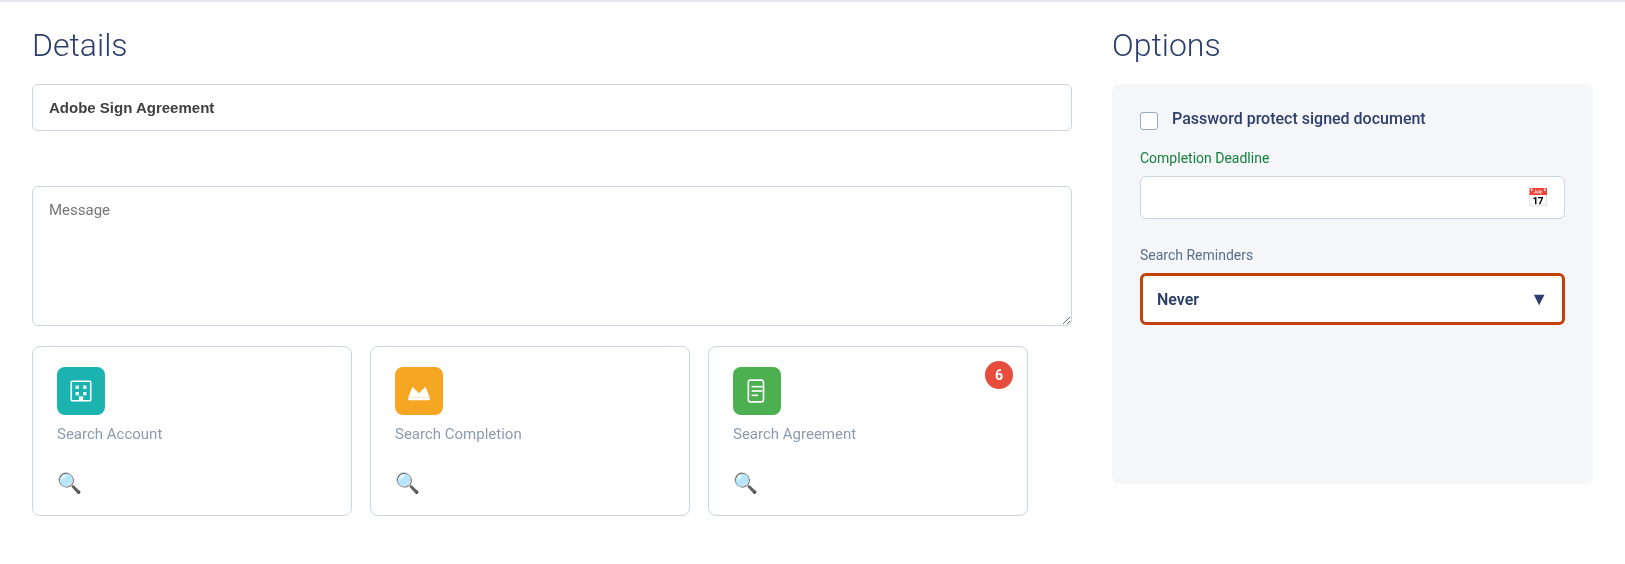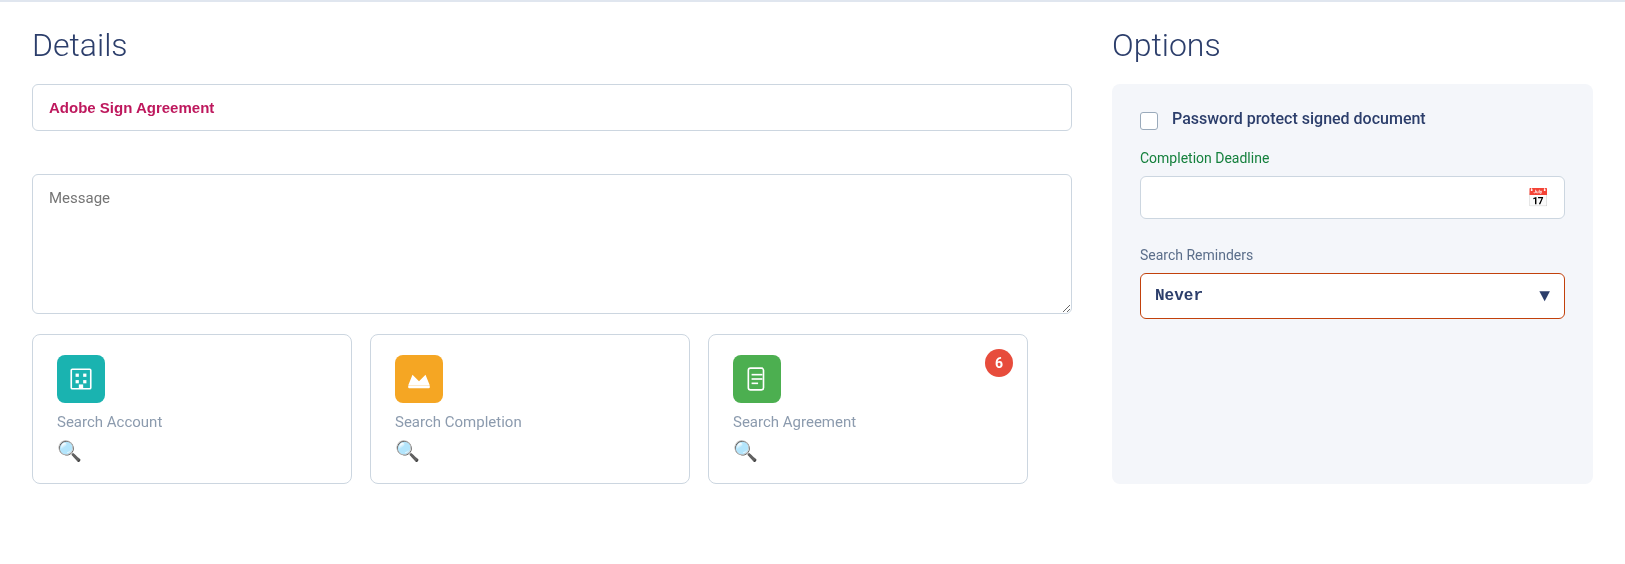--- a/index.html
+++ b/index.html
@@ -32,22 +32,23 @@
       margin-bottom: 20px;
     }
 
     .name-input {
       width: 100%;
       border: 1px solid #ccd6e0;
       border-radius: 6px;
       padding: 14px 16px;
       font-size: 15px;
       font-weight: 600;
-      color: #be185d;
+      color: #404040;
       outline: none;
+      margin-bottom: 12px;
     }
 
     .message-textarea {
       width: 100%;
       border: 1px solid #ccd6e0;
       border-radius: 6px;
       padding: 14px 16px;
       font-size: 15px;
       color: #aab5c5;
       resize: vertical;
@@ -93,21 +94,21 @@
 
     .card-icon-svg {
       width: 26px;
       height: 26px;
       fill: #fff;
     }
 
     .card-label {
       font-size: 15px;
       color: #8c9bae;
-      margin-bottom: 8px;
+      margin-bottom: 28px;
       flex: 1;
     }
 
     .card-search-icon {
       font-size: 20px;
       color: #8c9bae;
       cursor: pointer;
     }
 
     .badge {
@@ -196,27 +197,26 @@
     }
 
     .reminders-label {
       font-size: 14px;
       color: #5b6e8a;
       margin-bottom: 10px;
       font-weight: 400;
     }
 
     .reminders-select-wrap {
-      border: 1px solid #c2410c;
+      border: 3px solid #c2410c;
       border-radius: 6px;
       background: #fff;
       display: flex;
       align-items: center;
       padding: 12px 14px;
-      font-family: Liberation Mono, monospace;
     }
 
     .reminders-select-val {
       flex: 1;
       font-size: 16px;
       font-weight: 600;
       color: #2c3e6b;
     }
 
     .chevron-down {

